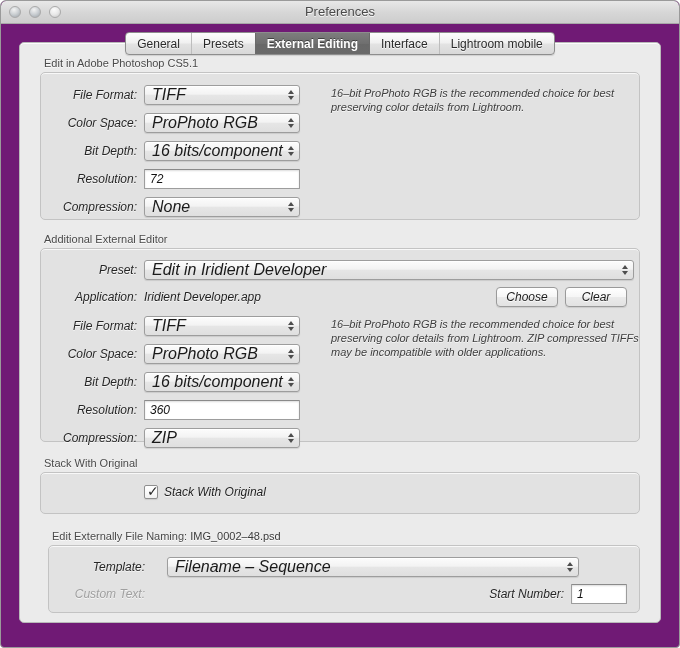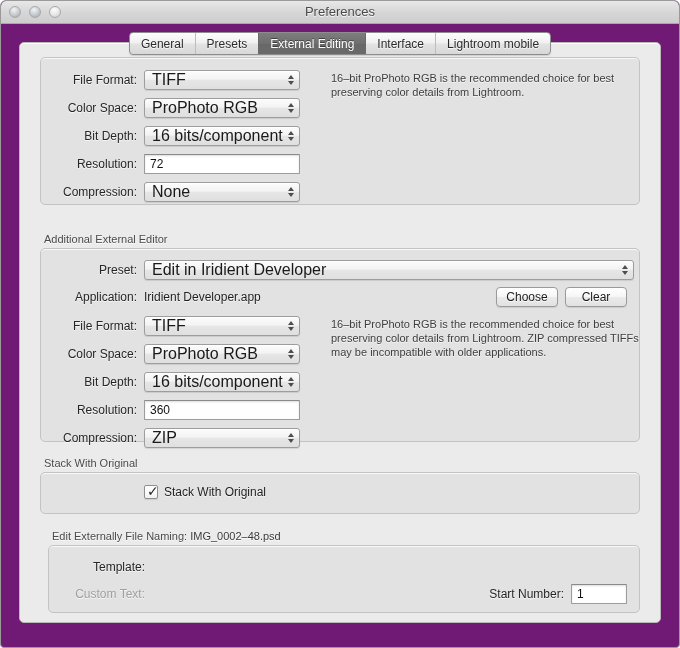--- a/index.html
+++ b/index.html
@@ -92,20 +92,21 @@
     border-left: 1px solid #bdbdbd;
     white-space: nowrap;
     text-shadow: 0 1px 0 rgba(255,255,255,0.8);
   }
   .tab:first-child { border-left: none; }
   .tab.selected {
     background: linear-gradient(to bottom, #7d7d7d 0%, #6f6f6f 50%, #686868 51%, #6a6a6a 100%);
     color: #ffffff;
     text-shadow: 0 -1px 0 rgba(0,0,0,0.45);
     border-left: 1px solid #6a6a6a;
+    font-weight: bold;
   }
   .tab.selected + .tab { border-left: 1px solid #6a6a6a; }
 
   
   .panel {
     position: absolute;
     top: 41px;
     left: 18px;
     right: 18px;
     bottom: 24px;
@@ -127,20 +128,21 @@
     color: #3a3a3a;
   }
 
   .group {
     background: #e2e2e2;
     border: 1px solid #c3c3c3;
     border-radius: 5px;
     box-shadow: inset 0 1px 0 rgba(255,255,255,0.75);
     box-sizing: border-box;
     position: relative;
+    font-style: italic;
   }
 
   
   .row {
     display: flex;
     align-items: center;
     height: 22px;
     margin-bottom: 6px;
   }
   .lbl {
@@ -288,20 +290,21 @@
       <div class="tab">Presets</div>
       <div class="tab selected">External Editing</div>
       <div class="tab">Interface</div>
       <div class="tab">Lightroom mobile</div>
     </div>
   </div>
 
   <div class="panel">
 
     <div style="position:absolute; left:20px; top:14px; right:20px;">
+      <div class="section-label">Edit in Adobe Photoshop CS5.1</div>
       <div class="group" style="height:148px; padding:11px 0 0 0;">
 
         <div style="position:absolute; left:0; top:11px; width:270px;">
           <div class="row">
             <span class="lbl">File Format:</span>
             <div class="popup" style="width:156px;">
               <span>TIFF</span>
               <span class="arrows">
                   <i class="up"></i>
                   <i class="down"></i>
@@ -450,20 +453,27 @@
 
     <div style="position:absolute; left:20px; top:487px; right:20px;padding-left:8px;">
       <div class="section-label">
         <span>Edit Externally File Naming:</span>
         <span class="fname">IMG_0002–48.psd</span>
       </div>
       <div class="group" style="height:68px;">
 
         <div class="row" style="position:absolute; left:0; top:10px;gap:15px;">
           <span class="lbl">Template:</span>
+          <div class="popup" style="width:412px;">
+            <span>Filename – Sequence</span>
+            <span class="arrows">
+                <i class="up"></i>
+                <i class="down"></i>
+              </span>
+          </div>
         </div>
 
         <div class="row" style="position:absolute; left:0; top:37px;">
           <span class="lbl disabled">Custom Text:</span>
         </div>
 
         <div class="row" style="position:absolute; right:12px; top:37px;">
           <span class="lbl" style="width:auto;">Start Number:</span>
           <div class="field" style="width:56px;">
             <span>1</span>

